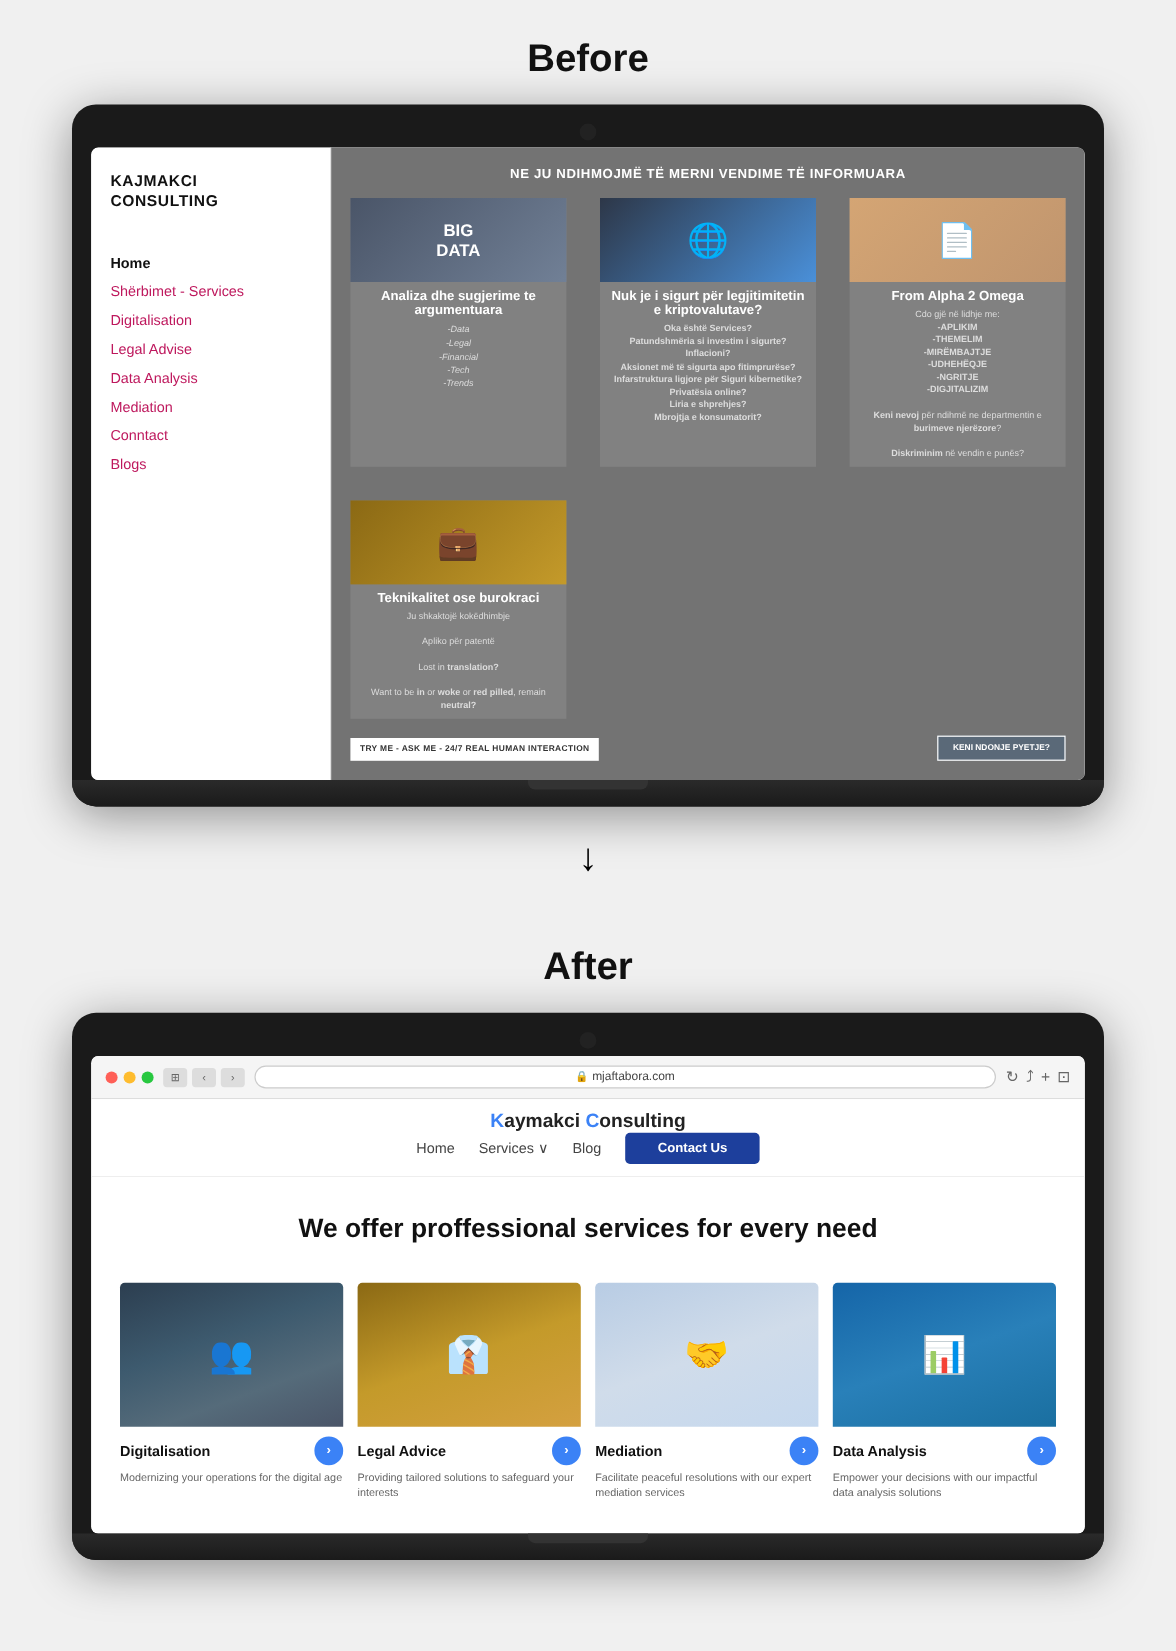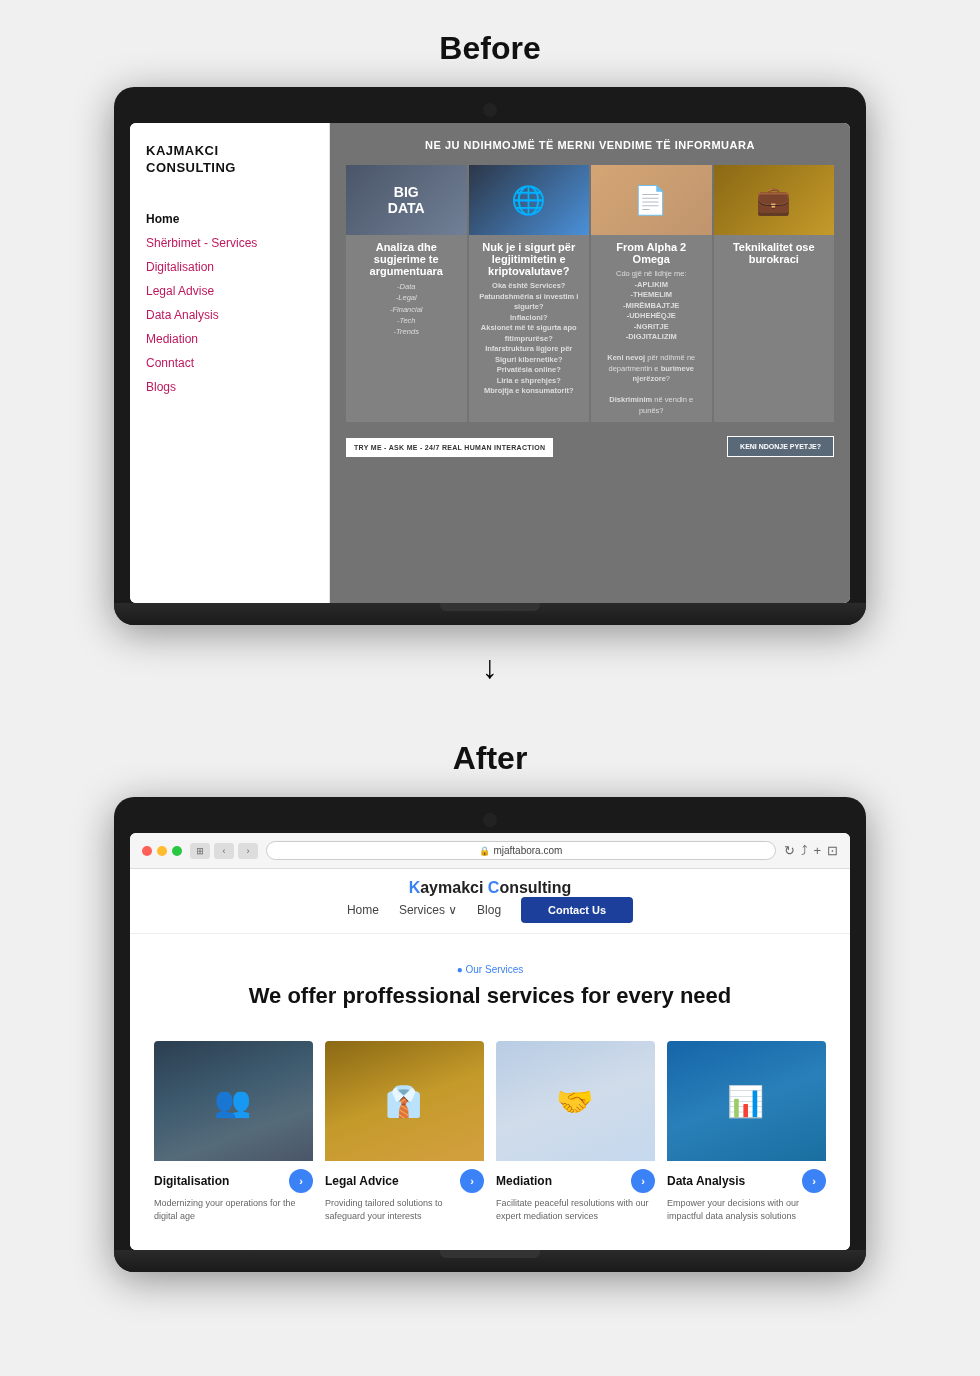--- a/index.html
+++ b/index.html
@@ -14,21 +14,21 @@
     .page-title {
       text-align: center;
       padding: 30px 0 20px;
       font-size: 32px;
       font-weight: 900;
       color: #111;
     }
 
     
     .laptop-outer {
-      width: 752px;
+      width: 860px;
       margin: 0 auto;
       background: #1a1a1a;
       border-radius: 20px;
       padding: 16px 16px 0;
       box-shadow: 0 8px 40px rgba(0,0,0,0.4);
     }
     .laptop-screen {
       background: #fff;
       border-radius: 6px;
       overflow: hidden;
@@ -100,22 +100,22 @@
     .before-main-title {
       text-align: center;
       color: #fff;
       font-size: 11px;
       font-weight: 700;
       letter-spacing: 0.5px;
       margin-bottom: 14px;
     }
     .before-cards {
       display: grid;
-      grid-template-columns: repeat(4, 1fr);
-      gap: 2px;
+      grid-template-columns: repeat(3, 1fr);
+      gap: 28px;
       margin-bottom: 14px;
     }
     .before-card {
       background: rgba(255,255,255,0.1);
     }
     .before-card-img {
       width: 100%;
       height: 70px;
       background: #8a96a5;
       display: flex;
@@ -475,20 +475,26 @@
                 </div>
               </div>
             </div>
 
             <div class="before-card">
               <div class="before-card-img img4">
                 <span style="font-size:28px;">💼</span>
               </div>
               <div class="before-card-body">
                 <div class="before-card-title">Teknikalitet ose burokraci</div>
+                <div class="before-card-text">
+                  Ju shkaktojë kokëdhimbje<br><br>
+                  Apliko për patentë<br><br>
+                  Lost in <strong>translation?</strong><br><br>
+                  Want to be <strong>in</strong> or <strong>woke</strong> or <strong>red pilled</strong>, remain <strong>neutral?</strong>
+                </div>
               </div>
             </div>
           </div>
           <div class="before-footer">
             <div class="before-btn">TRY ME - ASK ME - 24/7
 REAL HUMAN
 INTERACTION</div>
             <div class="before-btn2">KENI NDONJE PYETJE?</div>
           </div>
         </div>
@@ -539,23 +545,20 @@
         </div>
         <div class="after-nav-links">
           <span class="after-nav-link">Home</span>
           <span class="after-nav-link">Services ∨</span>
           <span class="after-nav-link">Blog</span>
           <div class="after-nav-btn">Contact Us</div>
         </div>
       </div>
 
       <div class="after-content">
-        <div class="after-services-label">
-          <span>Our Services</span>
-        </div>
         <h2 class="after-main-heading">We offer proffessional services for every need</h2>
 
         <div class="after-cards-grid">
 
           <div class="after-card">
             <div class="after-card-img aimg1"></div>
             <div class="after-card-footer">
               <div class="after-card-service-row">
                 <span class="after-card-service-name">Digitalisation</span>
                 <div class="after-card-arrow">›</div>

